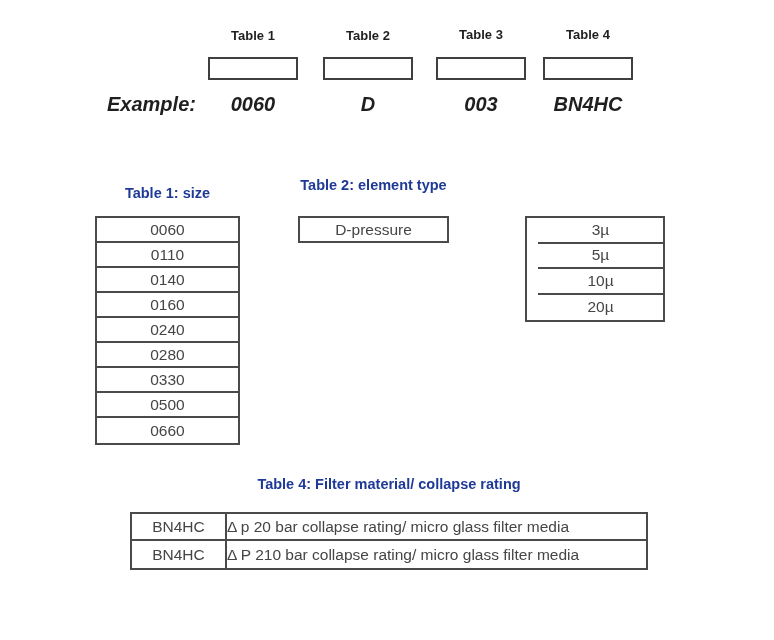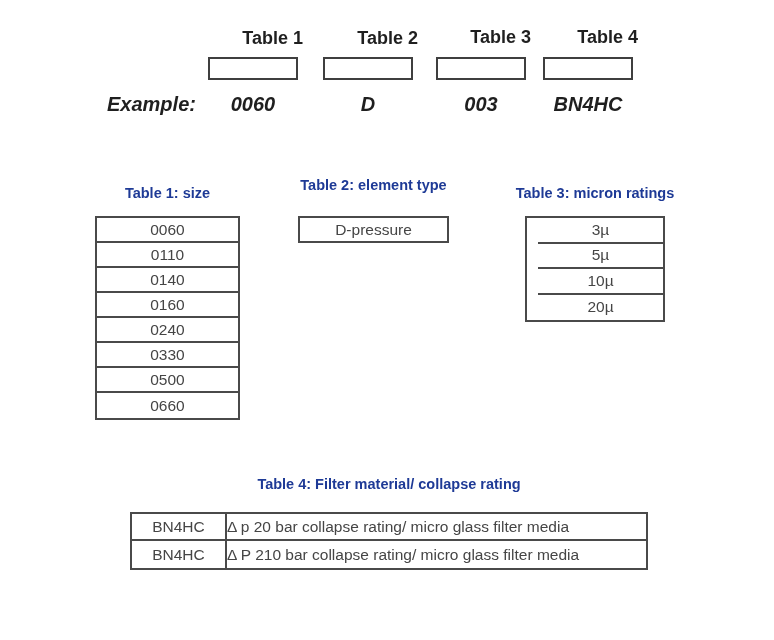--- a/index.html
+++ b/index.html
@@ -8,24 +8,24 @@
     width: 774px;
     height: 640px;
     background: #ffffff;
     font-family: "Liberation Sans", sans-serif;
     overflow: hidden;
   }
   .abs { position: absolute; box-sizing: border-box; }
 
   
   .slot-label {
-    font-size: 18px;
+    font-size: 13px;
     font-weight: bold;
     color: var(--text_dark, #1f1f1f);
-    text-align: right;
+    text-align: center;
     white-space: nowrap;
   }
   .code-box {
     border: 2px solid var(--box_border, #3f3f3f);
     background: #ffffff;
   }
   .example-label, .example-value {
     font-size: 20px;
     font-weight: bold;
     font-style: italic;
@@ -96,28 +96,28 @@
   <div class="abs code-box" style="left:543px; top:57px; width:90px; height:23px;"></div>
 
   <div class="abs example-label" style="left:107px; top:93px;">Example:</div>
   <div class="abs example-value" style="left:208px; top:93px; width:90px;">0060</div>
   <div class="abs example-value" style="left:323px; top:93px; width:90px;">D</div>
   <div class="abs example-value" style="left:436px; top:93px; width:90px;">003</div>
   <div class="abs example-value" style="left:543px; top:93px; width:90px;">BN4HC</div>
 
   <div class="abs section-title" style="left:95px; top:185px; width:145px;">Table 1: size</div>
   <div class="abs section-title" style="left:278px; top:177px; width:191px;">Table 2: element type</div>
-  <div class="abs section-title" style="left:500px; top:185px; width:190px;">Table 3: micron ratings</div>
 
   <div class="abs data-table" style="left:95px; top:216px; width:145px;">
     <div class="row t1-row">0060</div>
     <div class="row t1-row">0110</div>
     <div class="row t1-row">0140</div>
     <div class="row t1-row">0160</div>
     <div class="row t1-row">0240</div>
+    <div class="row t1-row">0280</div>
     <div class="row t1-row">0330</div>
     <div class="row t1-row">0500</div>
     <div class="row t1-row">0660</div>
   </div>
 
   <div class="abs data-table" style="left:298px; top:216px; width:151px;">
     <div class="row t2-row">D-pressure</div>
   </div>
 
   <div class="abs data-table" style="left:525px; top:216px; width:140px;padding-left:11px;">

